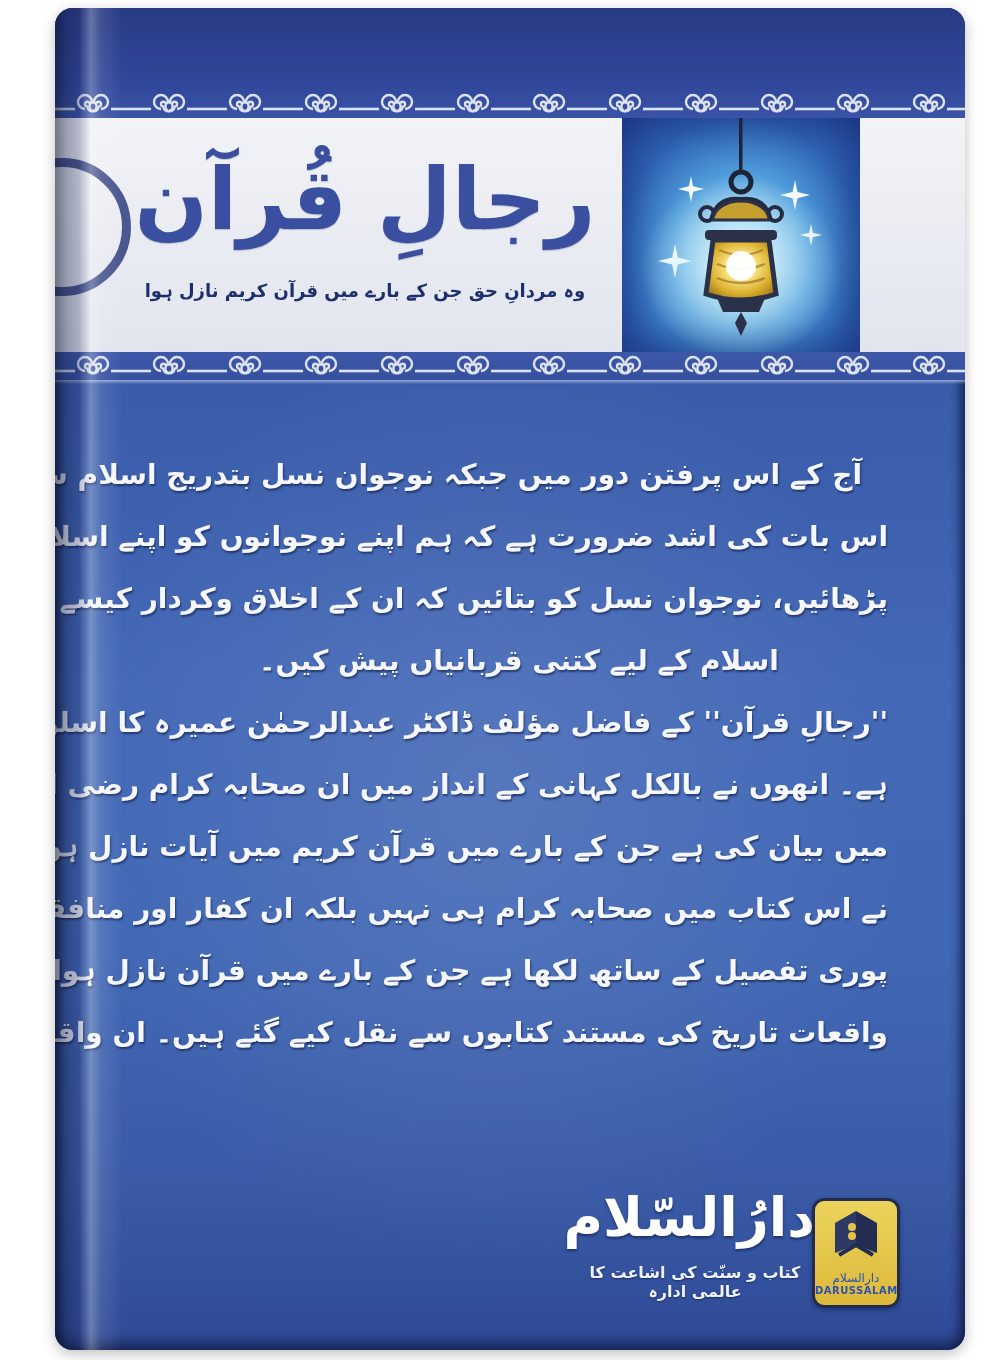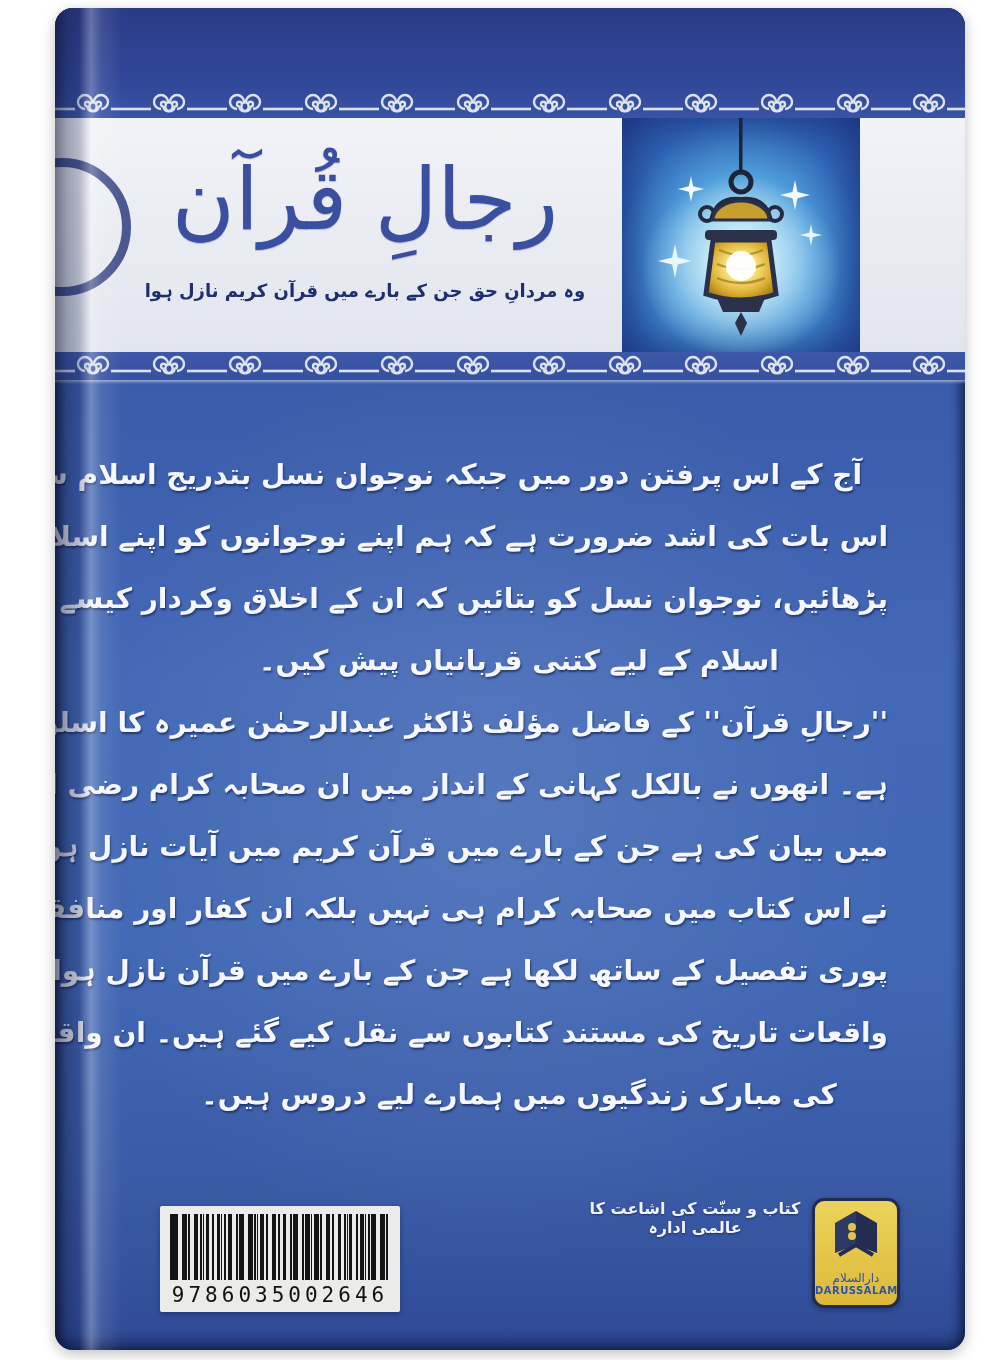--- a/index.html
+++ b/index.html
@@ -28,21 +28,21 @@
         background:linear-gradient(180deg,rgba(230,235,245,.55),rgba(230,235,245,0));}
 
   
   .header-band{position:absolute;left:0;top:110px;width:100%;height:234px;
         background:linear-gradient(180deg,#f2f3f7 0%,#e9ebf2 55%,#e2e5ee 100%);
         overflow:hidden;}
   .band-crescent{position:absolute;left:-62px;top:40px;width:120px;height:120px;
         border-radius:50%;border:9px solid #2e3d7f;opacity:.85;background:transparent;}
   .title-block{position:absolute;left:55px;top:0;width:510px;height:100%;text-align:center;
         direction:rtl;}
-  .main-title{margin-top:6px;font-size:86px;font-weight:normal;color:#3a4fa0;
+  .main-title{margin-top:6px;font-size:86px;font-weight:bold;color:#3a4fa0;
         line-height:150px;text-shadow:0 1px 1px rgba(30,40,90,.25);}
   .subtitle{margin-top:6px;font-size:18px;font-weight:bold;color:#1e2f6e;}
 
   
   .lantern-panel{position:absolute;left:567px;top:0;width:238px;height:100%;
         background:radial-gradient(ellipse at 50% 58%,#d9f2fb 0%,#9fd4ef 18%,#4f9ddb 42%,#2f63b4 72%,#274a9c 100%);
         box-shadow:inset 0 0 46px rgba(20,40,110,.75);overflow:hidden;}
   .sparkle{position:absolute;color:#ffffff;}
   .lantern-svg{position:absolute;left:50%;top:0;transform:translateX(-50%);}
 
@@ -171,29 +171,25 @@
     <div class="line indent">آج کے اس پرفتن دور میں جبکہ نوجوان نسل بتدریج اسلام سے دور ہورہی ہے،</div>
     <div class="line">اس بات کی اشد ضرورت ہے کہ ہم اپنے نوجوانوں کو اپنے اسلاف کی سیرت</div>
     <div class="line">پڑھائیں، نوجوان نسل کو بتائیں کہ ان کے اخلاق وکردار کیسے تھے اور انھوں نے</div>
     <div class="line center">اسلام کے لیے کتنی قربانیاں پیش کیں۔</div>
     <div class="line">''رجالِ قرآن'' کے فاضل مؤلف ڈاکٹر عبدالرحمٰن عمیرہ کا اسلوب بیان بڑا عمدہ</div>
     <div class="line">ہے۔ انھوں نے بالکل کہانی کے انداز میں ان صحابہ کرام رضی اللہ عنہم کی سیرت اس کتاب</div>
     <div class="line">میں بیان کی ہے جن کے بارے میں قرآن کریم میں آیات نازل ہوئی ہیں۔ انھوں</div>
     <div class="line">نے اس کتاب میں صحابہ کرام ہی نہیں بلکہ ان کفار اور منافقین کے بارے میں بھی</div>
     <div class="line">پوری تفصیل کے ساتھ لکھا ہے جن کے بارے میں قرآن نازل ہوا، کتاب میں موجود</div>
     <div class="line">واقعات تاریخ کی مستند کتابوں سے نقل کیے گئے ہیں۔ ان واقعات اور صحابہ کرام رضی اللہ عنہم</div>
-    <div class="line center">کی مبارک زندگیوں میں ہمارے لیے دروس ہیں۔</div>
-  </div>
-
-  <div class="barcode">
-    <div class="bars"></div>
-    <div class="barcode-number">9786035002646</div>
-  </div>
+  </div>
+
 
   <div class="publisher">
+    <div class="publisher-name">دارُالسّلام</div>
     <div class="publisher-tagline">کتاب و سنّت کی اشاعت کا عالمی ادارہ</div>
   </div>
 
   <div class="logo">
     <svg width="82" height="64" viewBox="0 0 82 64">
       <path d="M41,10 L62,22 L62,52 L41,44 Z" fill="#232d52"></path>
       <path d="M41,10 L20,22 L20,52 L41,44 Z" fill="#2e3a66"></path>
       <path d="M24,54 L41,44 L58,54" stroke="#232d52" stroke-width="4" fill="none"></path>
       <circle cx="37" cy="26" r="4" fill="#e3c24a"></circle>
       <circle cx="37" cy="35" r="4" fill="#e3c24a"></circle>

